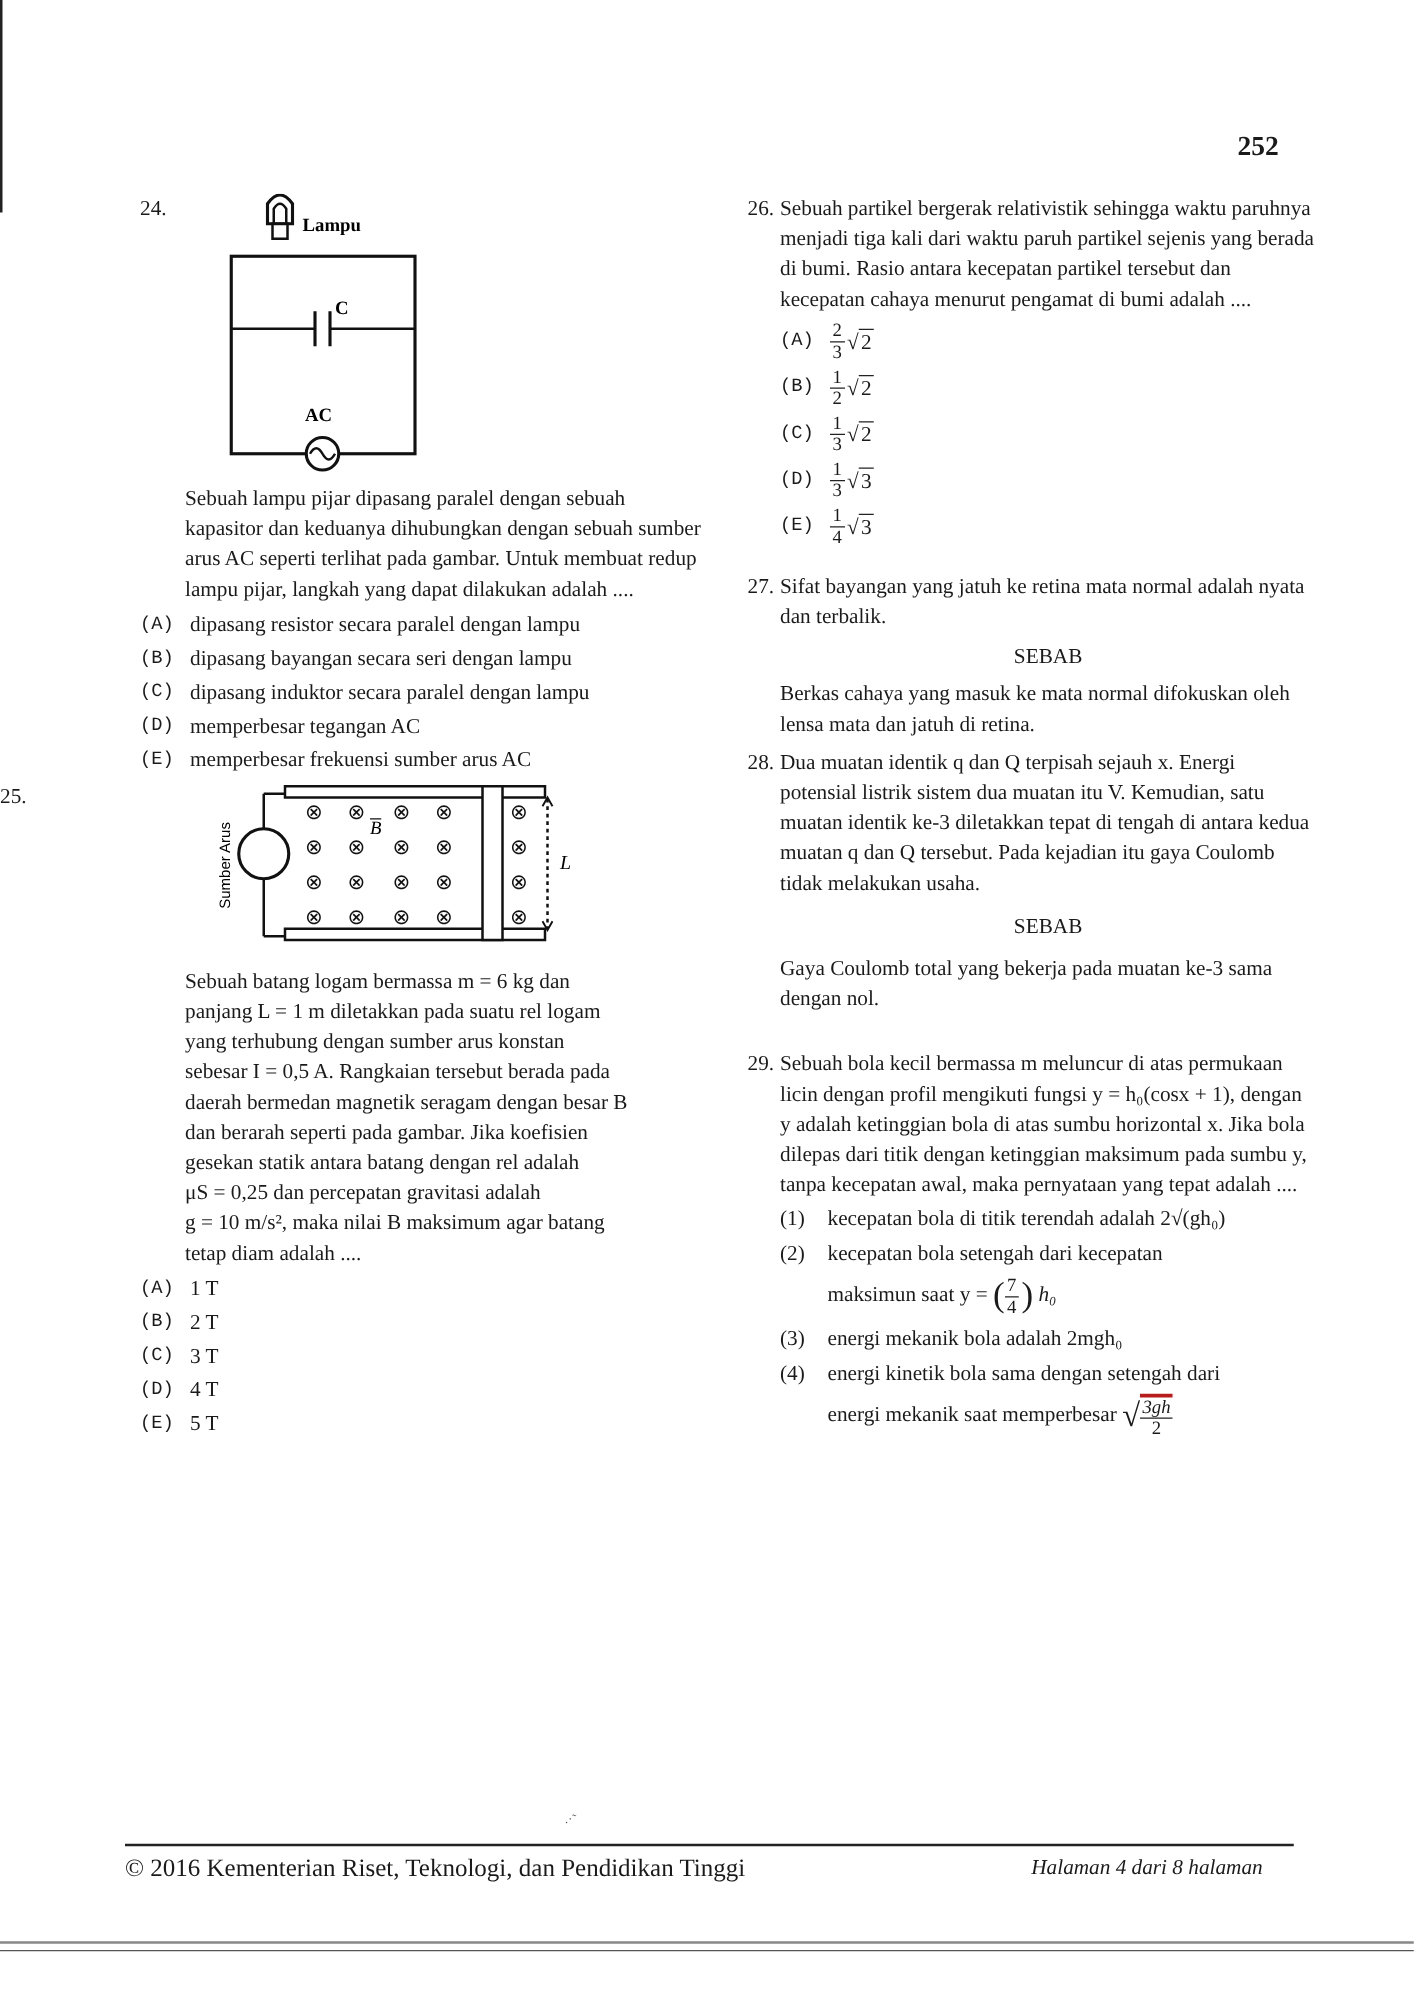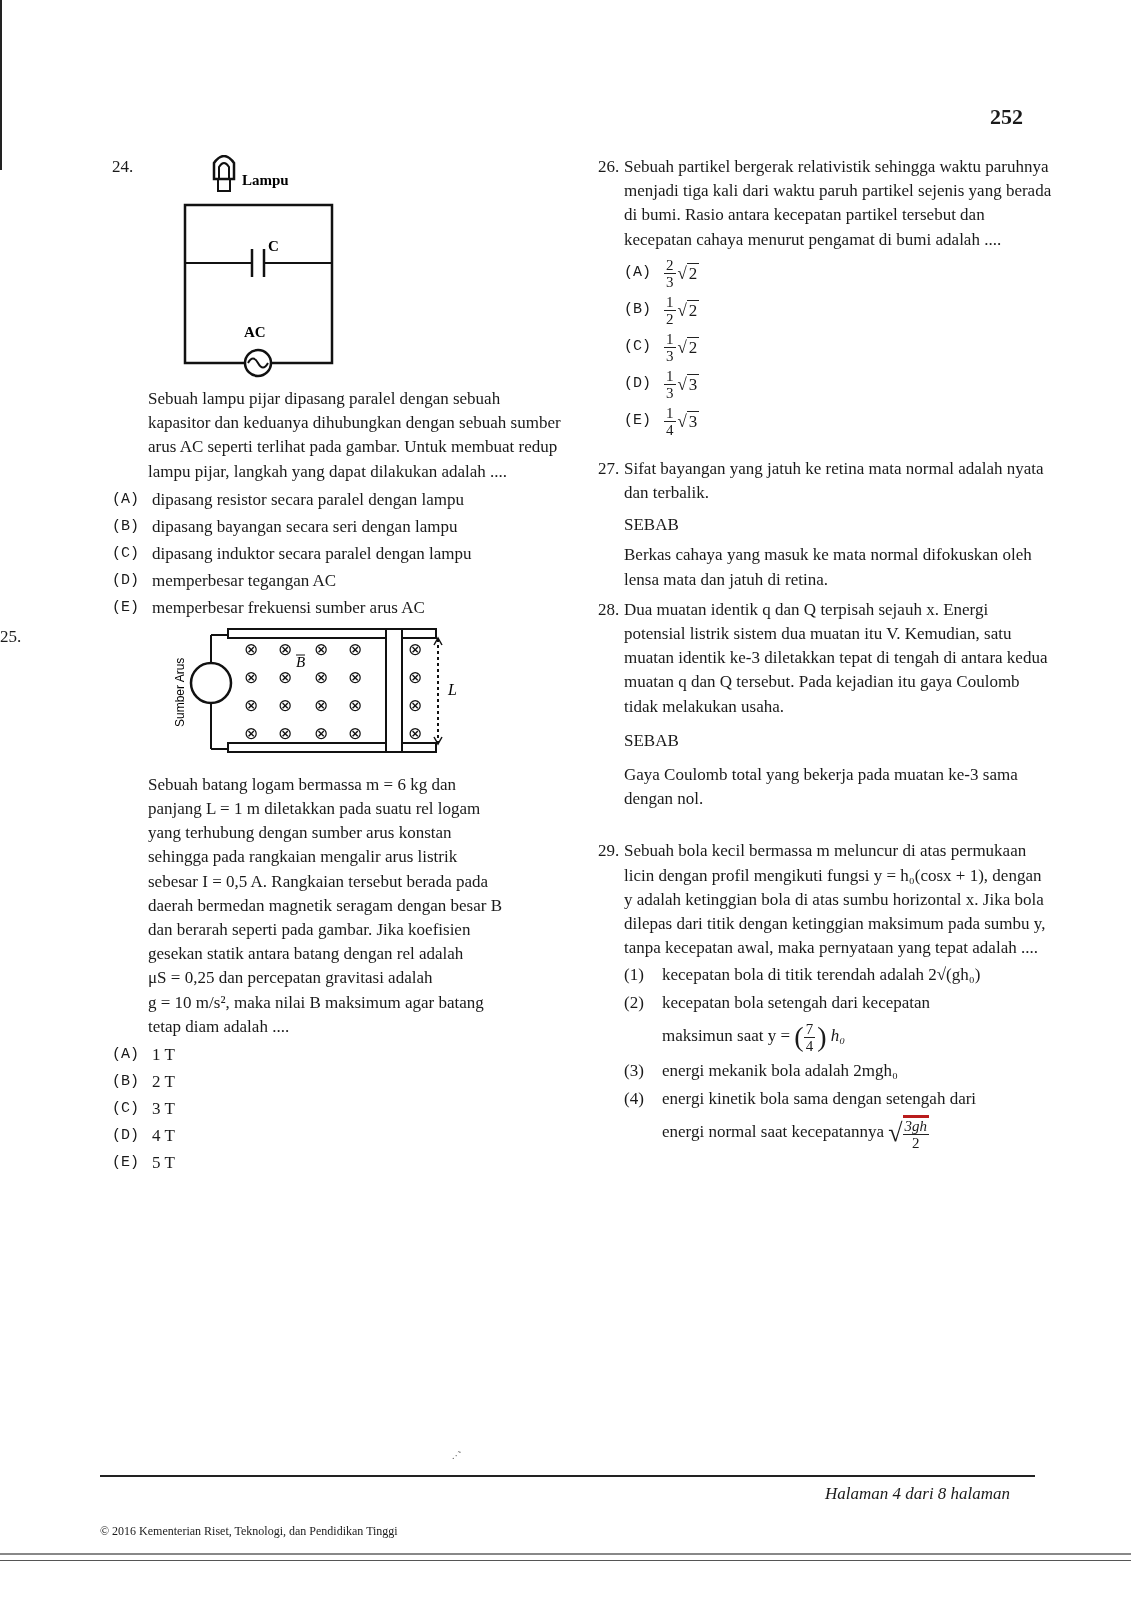--- a/index.html
+++ b/index.html
@@ -9,34 +9,34 @@
   .left-rule{position:absolute;left:0;top:0;width:2px;height:170px;background:#222;}
   .col{position:absolute;font-size:17px;line-height:24.2px;}
   .col-left{left:112px;top:155px;width:450px;}
   .col-right{left:598px;top:155px;width:455px;}
   .q{position:relative;padding-left:36px;}
   .qnum{position:absolute;left:0;top:0;}
   .stem p{margin:0;}
   .opts{margin:0;padding:0;list-style:none;}
   .opt{position:relative;padding-left:40px;min-height:27px;line-height:27px;}
   .opt .lbl{position:absolute;left:0;top:0;font-family:"Liberation Mono","DejaVu Sans Mono",monospace;font-size:15px;}
-  .sebab{text-align:left;margin:8px 0 6px 0;}
+  .sebab{text-align:center;margin:8px 0 6px 0;}
   i.m{font-style:italic;}
   .frac{display:inline-flex;flex-direction:column;align-items:center;vertical-align:middle;font-size:15px;line-height:16px;margin-right:2px;}
   .frac .num{border-bottom:1px solid #222;padding:0 2px;}
   .frac .den{padding:0 2px;}
   .sqrt{display:inline-block;vertical-align:middle;}
   .sqrt .rad{border-top:1px solid #222;padding:0 2px;}
   .opt-frac{height:37px;line-height:37px;}
   .opt-frac .lbl{line-height:37px;}
   .num-opt{position:relative;padding-left:38px;line-height:26px;}
   .num-opt .nlbl{position:absolute;left:0;top:0;}
   .diagram{position:relative;}
   .footer-rule{position:absolute;left:100px;top:1475px;width:935px;height:2px;background:#222;}
-  .footer-left{position:absolute;left:100px;top:1484px;font-size:12px;margin-top:40px;}
+  .footer-left{position:absolute;left:100px;top:1484px;font-size:20px;}
   .footer-right{position:absolute;left:825px;top:1484px;font-size:17px;font-style:italic;}
   .bottom-scan{position:absolute;left:0;top:1553px;width:1131px;height:2px;background:#888;}
   .bottom-scan2{position:absolute;left:0;top:1560px;width:1131px;height:1px;background:#555;}
   .mark{position:absolute;left:452px;top:1450px;font-size:10px;color:#555;}
 </style>
 </head>
 <body>
 
 <div class="left-rule"></div>
 <div class="page-number">252</div>
@@ -128,21 +128,20 @@
         <line x1="274" y1="14" x2="274" y2="118" stroke="#111" stroke-width="2" stroke-dasharray="3,3"></line>
         <path d="M270 20 L274 13 L278 20" fill="none" stroke="#111" stroke-width="1.5"></path>
         <path d="M270 112 L274 119 L278 112" fill="none" stroke="#111" stroke-width="1.5"></path>
         <text x="284" y="70" font-family="Liberation Serif, serif" font-style="italic" font-size="16">L</text>
       </svg>
     </div>
     <div class="stem" style="margin-top:8px;">
       <p>Sebuah batang logam bermassa m = 6 kg dan</p>
       <p>panjang L = 1 m diletakkan pada suatu rel logam</p>
       <p>yang terhubung dengan sumber arus konstan</p>
-      <p>sehingga pada rangkaian mengalir arus listrik</p>
       <p>sebesar I = 0,5 A. Rangkaian tersebut berada pada</p>
       <p>daerah bermedan magnetik seragam dengan besar B</p>
       <p>dan berarah seperti pada gambar. Jika koefisien</p>
       <p>gesekan statik antara batang dengan rel adalah</p>
       <p>μS = 0,25 dan percepatan gravitasi adalah</p>
       <p>g = 10 m/s², maka nilai B maksimum agar batang</p>
       <p>tetap diam adalah ....</p>
     </div>
     <ul class="opts" style="margin-left:-36px;margin-top:2px;">
       <li class="opt"><span class="lbl">(A)</span><span>1 T</span></li>
@@ -212,21 +211,21 @@
               <span class="den">4</span>
             </span><span style="font-size:28px;vertical-align:middle;">)</span>
           <i class="m">h₀</i>
         </div>
       </div>
       <div class="num-opt"><span class="nlbl">(3)</span><span>energi mekanik bola adalah 2mgh₀</span></div>
       <div class="num-opt" style="margin-top:2px;">
         <span class="nlbl">(4)</span>
         <div>energi kinetik bola sama dengan setengah dari</div>
         <div style="line-height:40px;">
-          <span>energi normal saat kecepatannya</span>
+          <span>energi mekanik saat memperbesar</span>
           <span class="sqrt" style="font-size:26px;">√</span><span class="frac" style="border-top:3px solid #b91c1c;">
               <span class="num" style="font-style:italic;">3gh</span>
               <span class="den">2</span>
             </span>
         </div>
       </div>
     </div>
   </div>
 </div>
 

